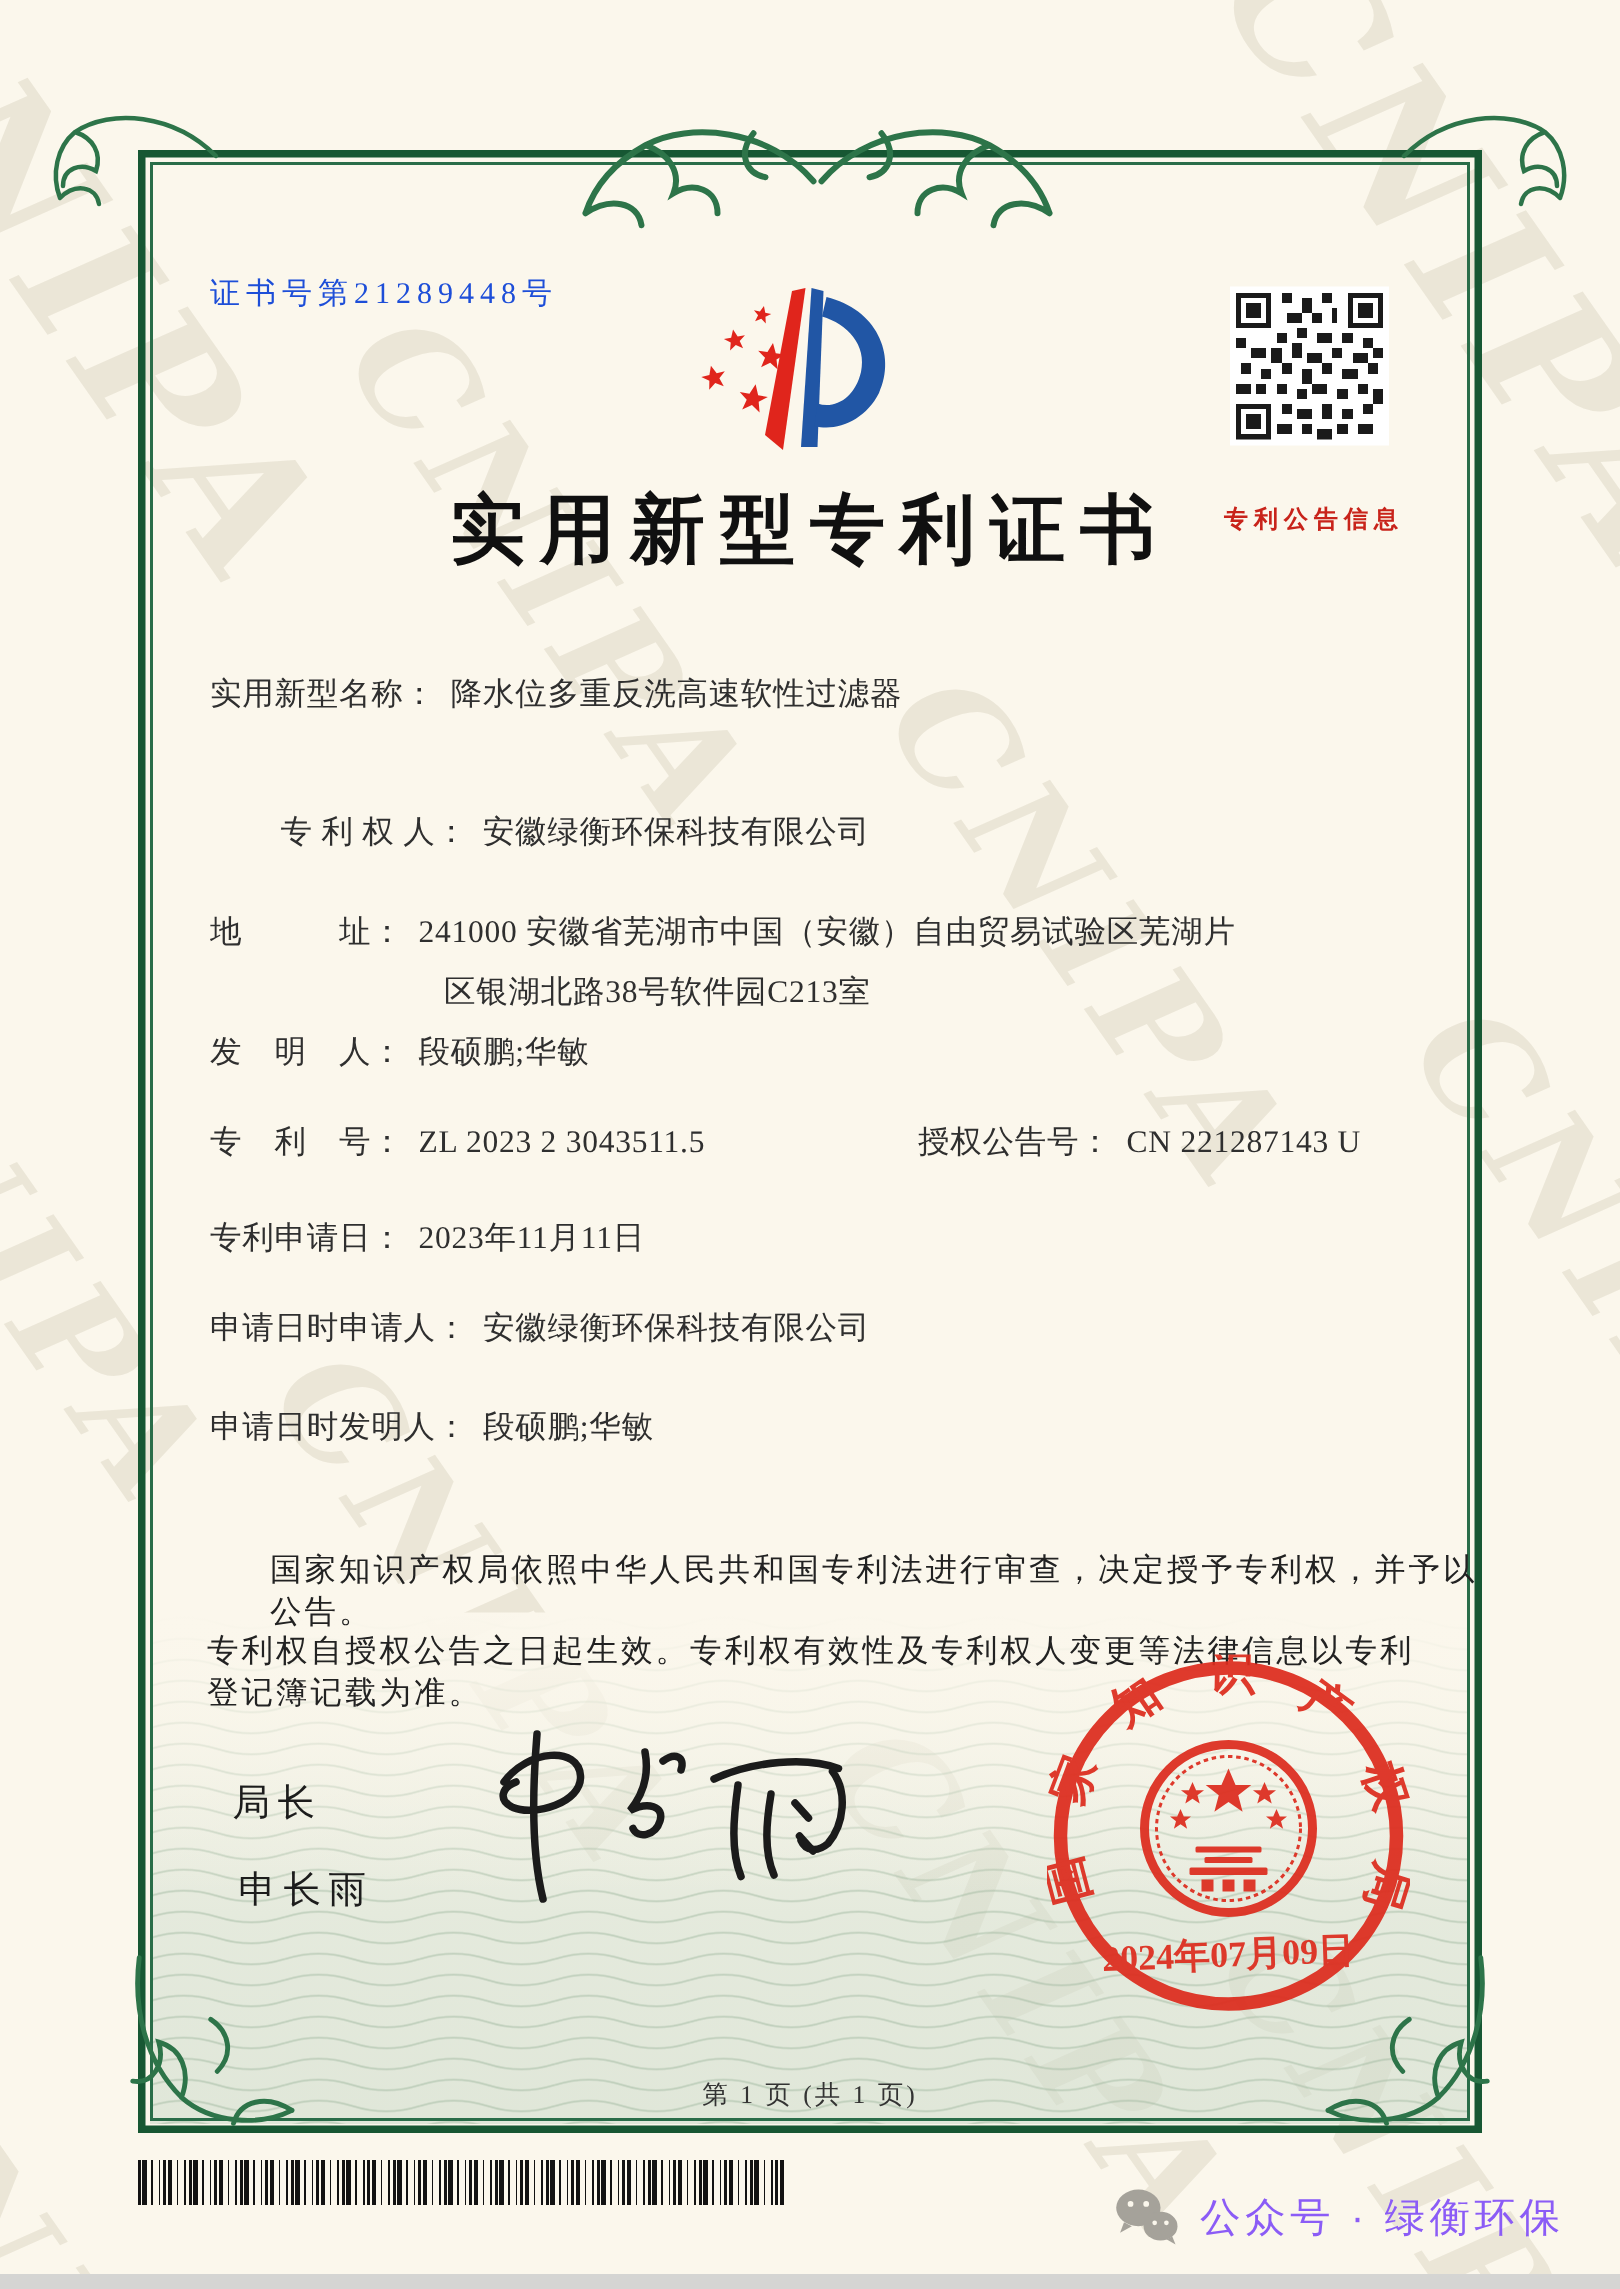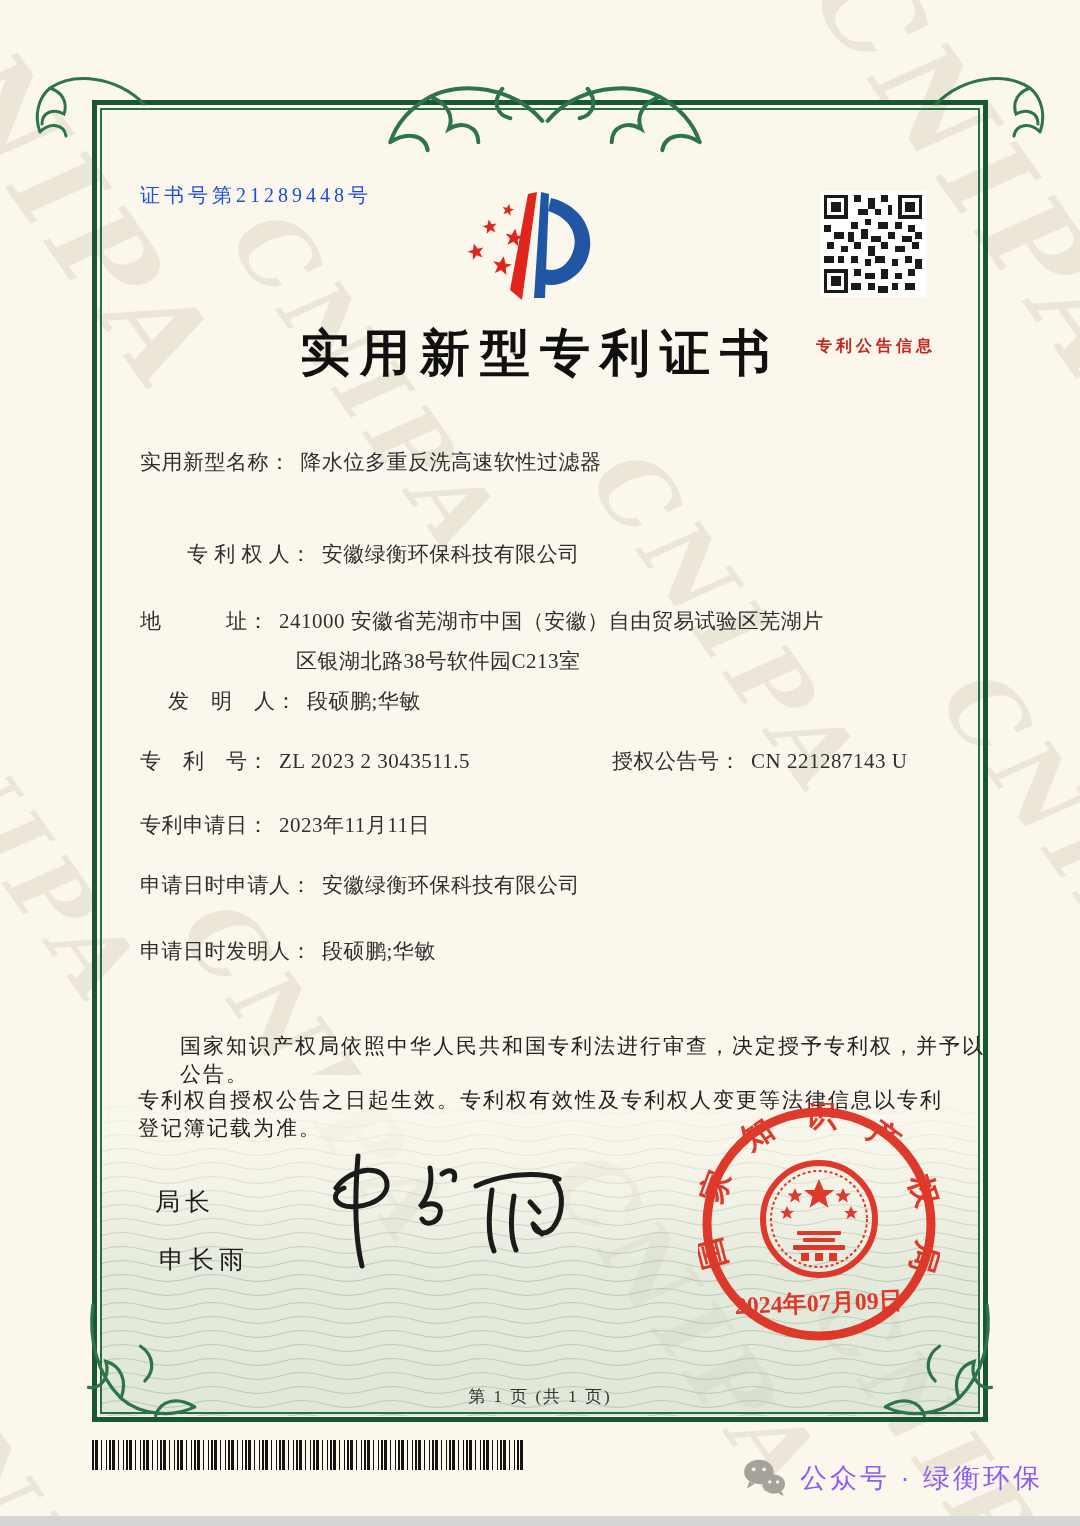--- a/index.html
+++ b/index.html
@@ -49,21 +49,21 @@
   .qr-box svg{width:100%; height:100%;}
   .qr-caption{position:absolute; left:796px; top:310px; width:160px; z-index:5;
     text-align:center; font-size:16px; font-weight:700; letter-spacing:4px; color:#c8231a;margin-top:26px;}
   
   .fld{position:absolute; z-index:5; font-size:21px; letter-spacing:.5px; white-space:nowrap;}
   .fld .val{margin-left:10px;}
   .f-name{left:140px; top:448px;}
   .f-patentee{left:140px; top:540px;margin-left:47px;}
   .f-addr{left:140px; top:607px;}
   .f-addr2{left:296px; top:647px;}
-  .f-inventor{left:140px; top:687px;margin-left:28px;}
+  .f-inventor{left:140px; top:687px;}
   .f-pno{left:140px; top:747px;}
   .f-gno{left:612px; top:747px;}
   .f-fdate{left:140px; top:811px;}
   .f-gdate{left:612px; top:811px;}
   .f-app{left:140px; top:871px;}
   .f-inv2{left:140px; top:937px;}
   
   .body-line{position:absolute; left:138px; width:812px; z-index:5;
     font-size:21px; letter-spacing:2px; color:#222;}
   .body-line1{top:1032px; padding-left:42px;}

